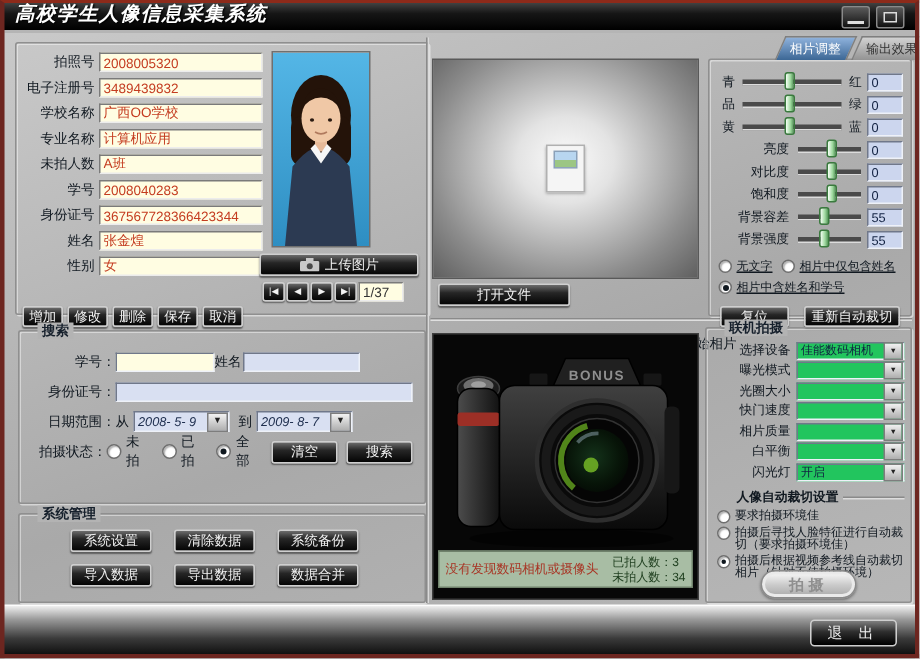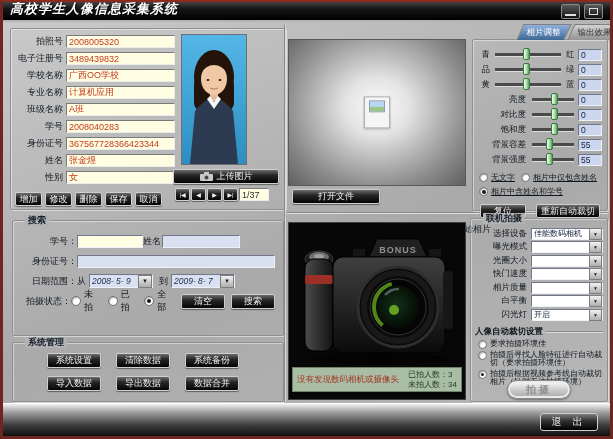--- a/index.html
+++ b/index.html
@@ -23,21 +23,21 @@
   .frm{position:absolute;left:6px;top:4px;width:158px;}
   .frow{display:flex;align-items:center;height:17px;}
   .flab{width:46px;text-align:right;font-size:9px;color:#101820;padding-right:3px;white-space:nowrap;}
   .finp{flex:1;height:13px;background:#fffde2;border:1px solid;border-color:#7a7a7a #ececec #ececec #7a7a7a;font-size:9px;color:#c43c20;padding:0 2px;box-sizing:border-box;font-family:inherit;min-width:0;}
   .photo{position:absolute;left:170px;top:5px;width:66px;height:131px;border:1px solid #6f6f6f;box-sizing:border-box;overflow:hidden;}
   .upload{position:absolute;left:162px;top:140px;width:106px;height:15px;gap:4px;}
   .nav{position:absolute;left:164px;top:159px;display:flex;gap:1px;align-items:center;}
   .navb{width:15px;height:13px;font-size:6px;}
   .navc{width:30px;height:13px;background:#fffde2;border:1px solid;border-color:#7a7a7a #ececec #ececec #7a7a7a;font-size:9px;color:#333;padding:0 2px;box-sizing:border-box;font-family:inherit;}
   .recrow{position:absolute;left:4px;top:163px;display:flex;gap:3px;}
-  .recb{width:27px;height:14px;}
+  .recb{width:27px;height:14px;margin-top:12px;}
   
   .srow{display:flex;align-items:center;height:20px;padding:0 8px;font-size:9px;color:#101820;}
   .srows{padding-top:10px;}
   .slab{width:56px;text-align:right;white-space:nowrap;}
   .slab2{width:19px;text-align:right;white-space:nowrap;}
   .sinp{height:13px;background:#d9e0f2;border:1px solid;border-color:#70788a #eef1f8 #eef1f8 #70788a;font-size:9px;color:#203050;padding:0 2px;box-sizing:border-box;font-family:inherit;}
   .yellow{background:#fffde2;}
   .w66{width:66px;} .w78{width:78px;} .wide{flex:1;min-width:0;}
   .combo{width:64px;height:14px;background:#d9e0f2;border:1px solid;border-color:#70788a #eef1f8 #eef1f8 #70788a;display:flex;align-items:center;box-sizing:border-box;cursor:pointer;}
   .cv{flex:1;font-size:8.5px;color:#203050;padding-left:2px;white-space:nowrap;overflow:hidden;font-style:italic;}
@@ -76,24 +76,24 @@
   .ph .pic{margin:3px auto 0;width:16px;height:12px;background:linear-gradient(#b8d6f0 55%,#9cc684 55%);border:1px solid #8aa0b8;box-sizing:border-box;}
   .openbtn{position:absolute;left:292px;top:189px;width:88px;height:15px;}
   .chkrow{position:absolute;left:422px;top:190px;display:flex;align-items:center;gap:4px;font-size:9px;color:#101820;margin-top:33px;}
   .chk{width:11px;height:11px;background:#fff;border:1px solid #6f6f6f;box-shadow:inset 1px 1px 1px rgba(0,0,0,.25);box-sizing:border-box;cursor:pointer;}
   .hdiv{position:absolute;left:287px;top:212px;width:321px;height:0;border-top:1px solid #8a8a8a;border-bottom:1px solid #dfdfdf;}
   .vdiv{position:absolute;left:284px;top:25px;width:0;height:377px;border-left:1px solid #8a8a8a;border-right:1px solid #dadada;}
   
   .crow{display:flex;align-items:center;height:13.5px;padding:0 4px;font-size:8.5px;color:#101820;}
   .crows{padding-top:8px;}
   .clab{width:52px;text-align:right;margin-right:4px;white-space:nowrap;}
-  .cdd{flex:1;height:12px;background:#ffffff;border:1px solid;border-color:#70788a #eef1f8 #eef1f8 #70788a;display:flex;align-items:center;box-sizing:border-box;min-width:0;cursor:pointer;}
+  .cdd{flex:1;height:12px;background:#22c55e;border:1px solid;border-color:#70788a #eef1f8 #eef1f8 #70788a;display:flex;align-items:center;box-sizing:border-box;min-width:0;cursor:pointer;}
   .cdv{flex:1;font-size:8px;color:#102040;padding-left:2px;white-space:nowrap;overflow:hidden;}
   .ca{width:11px;height:10px;background:linear-gradient(#f2f2f2,#aeaeae);border:1px solid #7d7d7d;font-size:5px;color:#222;display:flex;align-items:center;justify-content:center;flex:0 0 auto;}
-  .cropsec{display:flex;align-items:center;padding:4px 4px 0 4px;text-align:right;}
+  .cropsec{display:flex;align-items:center;padding:4px 4px 0 20px;text-align:right;}
   .croplegend{font-size:8.5px;color:#101820;font-weight:bold;white-space:nowrap;}
   .cropline{flex:1;height:0;border-top:1px solid #8a8a8a;border-bottom:1px solid #ddd;margin-left:3px;}
   .cr{display:flex;align-items:flex-start;padding:2px 3px 0 7px;font-size:8px;line-height:8.5px;color:#101820;}
   .cr .rad{width:9px;height:9px;margin-right:3px;margin-top:0;}
   .cr .rad.sel::after{width:3px;height:3px;margin:2px auto;}
   .shoot{position:absolute;left:50%;transform:translateX(-50%);bottom:2px;width:64px;height:19px;border-radius:10px;background:linear-gradient(180deg,#fcfcfc,#c9c9c9 55%,#a9a9a9);border:1px solid #8a8a8a;box-shadow:inset 0 0 0 2px #eaeaea,0 1px 2px rgba(0,0,0,.4);color:#8f8f8f;font-size:10px;font-weight:bold;letter-spacing:3px;display:flex;align-items:center;justify-content:center;cursor:pointer;box-sizing:border-box;}
   
   .camview{position:absolute;left:288px;top:222px;width:178px;height:178px;background:#070707;border:1px solid #3e3e3e;box-sizing:border-box;overflow:hidden;}
   .camstatus{position:absolute;left:3px;right:3px;bottom:7px;height:25px;background:#a8bda4;border:1px solid #6f816b;display:flex;align-items:center;font-size:8.5px;padding:0 4px;box-sizing:border-box;}
   .warn{color:#a83424;flex:1;line-height:9px;}
@@ -134,21 +134,21 @@
       </div>
       <div class="frow">
         <span class="flab">学校名称</span>
         <input class="finp" value="广西OO学校" style="">
       </div>
       <div class="frow">
         <span class="flab">专业名称</span>
         <input class="finp" value="计算机应用" style="">
       </div>
       <div class="frow">
-        <span class="flab">班级名称</span>
+        <span class="flab">未拍人数</span>
         <input class="finp" value="A班" style="">
       </div>
       <div class="frow">
         <span class="flab">学号</span>
         <input class="finp" value="2008040283" style="">
       </div>
       <div class="frow">
         <span class="flab">身份证号</span>
         <input class="finp" value="367567728366423344" style="">
       </div>

